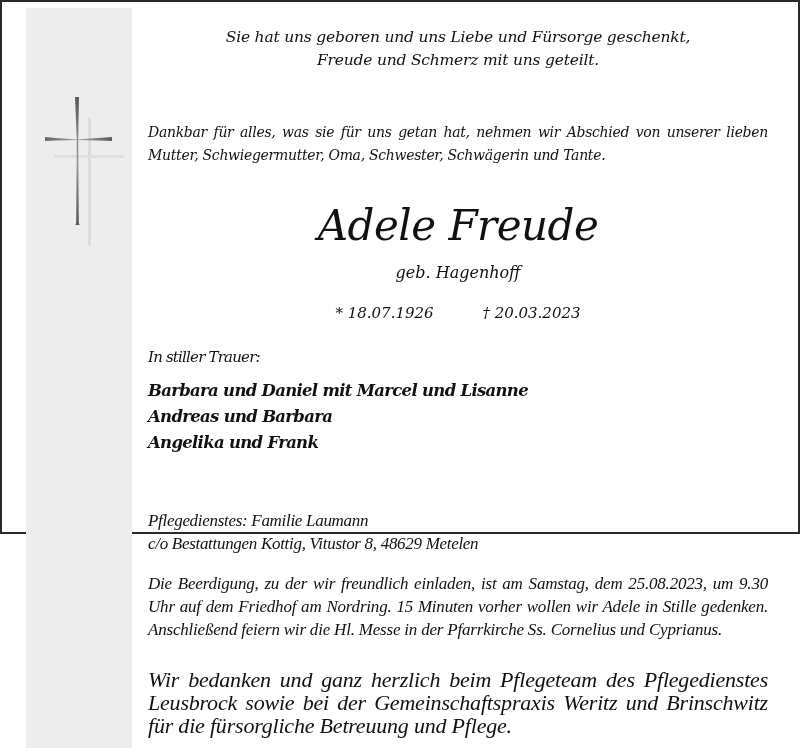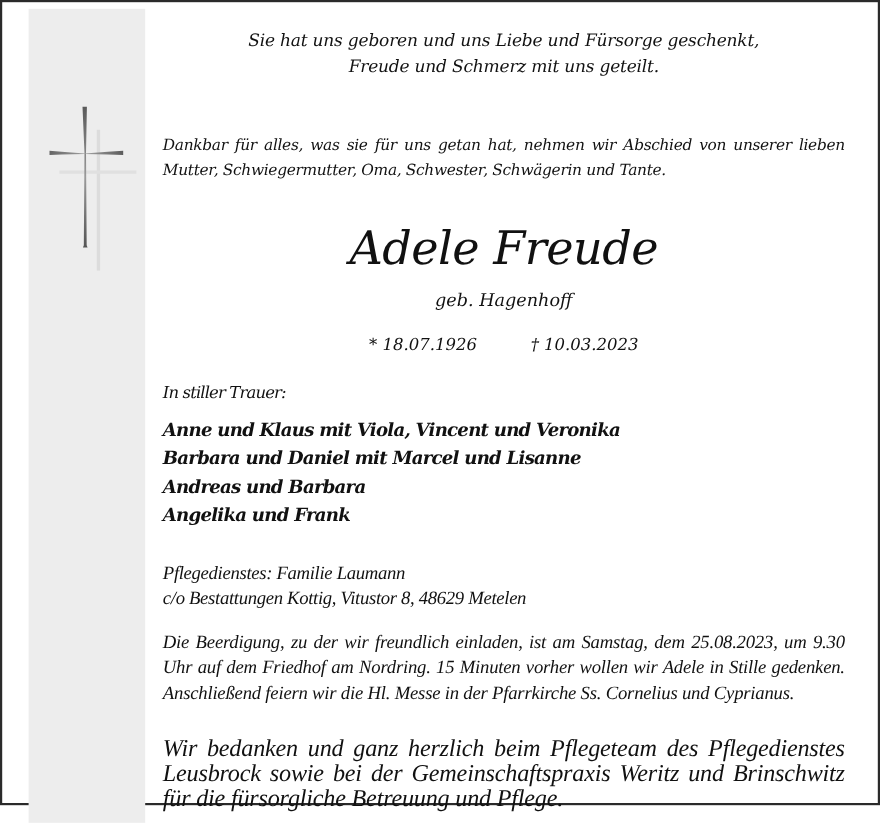--- a/index.html
+++ b/index.html
@@ -1,19 +1,19 @@
 <!DOCTYPE html>
 <html><head>
   <meta charset="utf-8">
   <style>
     html, body { margin: 0; padding: 0; background: #ffffff; }
     body { width: 800px; height: 756px; overflow: hidden; }
     .page {
       position: relative;
-      width: 800px; height: 732px;
+      width: 800px; height: 534px;
       box-sizing: border-box;
       border: 2px solid #2a2a2a;
       border-top-width: 2px;
       background: #ffffff;
       font-family: "DejaVu Serif", serif;
       color: #111111;
     }
     .side-panel {
       position: absolute;
       left: 24px; top: 6px;
@@ -130,27 +130,26 @@
       <div>Freude und Schmerz mit uns geteilt.</div>
     </div>
 
     <div class="thanks justify-last">Dankbar für alles, was sie für uns getan hat, nehmen wir Abschied von unserer lieben Mutter, Schwiegermutter, Oma, Schwester, Schwägerin und Tante.</div>
 
     <div class="name">Adele Freude</div>
     <div class="maiden">geb. Hagenhoff</div>
 
     <div class="dates">
       <span class="birth">* 18.07.1926</span>
-      <span class="death">† 10.03.2023</span>
+      <span class="death">† 20.03.2023</span>
     </div>
 
     <div class="mourning-label">In stiller Trauer:</div>
 
     <div class="mourners">
-      <div>Anne und Klaus mit Viola, Vincent und Veronika</div>
       <div>Barbara und Daniel mit Marcel und Lisanne</div>
       <div>Andreas und Barbara</div>
       <div>Angelika und Frank</div>
     </div>
 
     <div class="address">
       <div>Pflegedienstes: Familie Laumann</div>
       <div>c/o Bestattungen Kottig, Vitustor 8, 48629 Metelen</div>
     </div>
 

